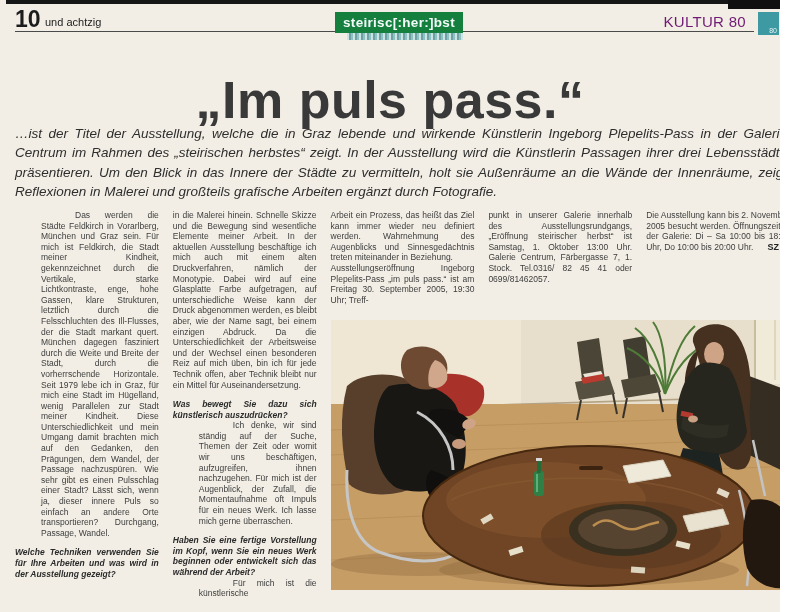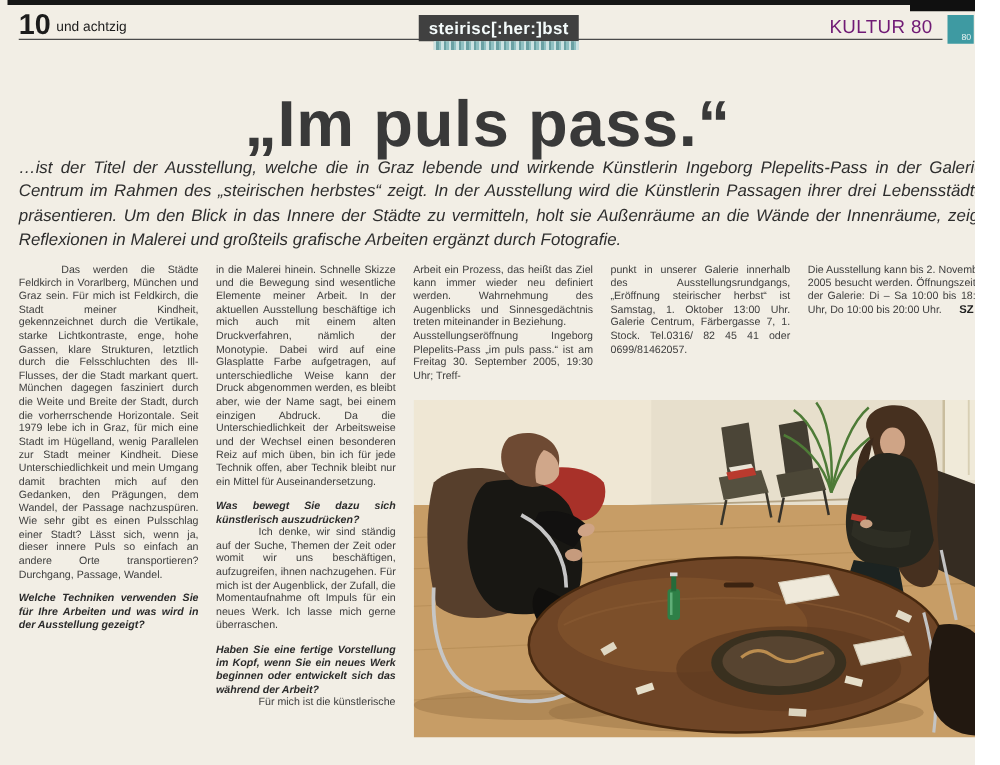--- a/index.html
+++ b/index.html
@@ -5,39 +5,39 @@
   html,body{margin:0;padding:0;}
   .page{position:relative;width:780px;height:612px;background:#f2eee5;overflow:hidden;
         font-family:"Liberation Sans",sans-serif;color:#3c3c3c;}
   
   .scan-bar-top{position:absolute;left:6px;top:0;width:742px;height:4px;background:#161616;}
   .scan-block-tr{position:absolute;right:0;top:0;width:52px;height:9px;background:#101010;}
   
   .pnum{position:absolute;left:15px;top:8px;font-size:23px;font-weight:700;color:#1c1c1c;line-height:1;}
   .pword{position:absolute;left:45px;top:16px;font-size:11px;color:#1c1c1c;}
   .rule{position:absolute;left:15px;right:26px;top:31px;height:1px;background:#4a4a4a;}
-  .logo{position:absolute;left:335px;top:12px;width:128px;height:21px;background:#404040;
+  .logo{position:absolute;left:335px;top:12px;width:128px;height:21px;background:#15803d;
         color:#f4fbfb;font-size:13.5px;font-weight:700;text-align:center;line-height:21px;letter-spacing:.3px;}
   .logo-strip{position:absolute;left:12px;top:21px;width:116px;height:7px;background:#8fc0c2;
         background-image:repeating-linear-gradient(90deg,rgba(255,255,255,.55) 0 2px,rgba(70,130,134,.5) 2px 4px,transparent 4px 6px);}
   .section{position:absolute;right:34px;top:13px;font-size:15px;color:#701a75;letter-spacing:.3px;}
   .corner{position:absolute;right:1px;top:12px;width:21px;height:23px;background:#3e9aa2;
         color:#e8f3f3;font-size:7px;display:flex;align-items:flex-end;justify-content:flex-end;padding:1px 2px;box-sizing:border-box;}
   
   .title{position:absolute;top:70px;left:0;width:100%;text-align:center;margin:0;
         font-size:52px;font-weight:700;color:#393939;letter-spacing:.5px;}
   .lead{position:absolute;top:124px;left:15px;width:772px;margin:0;
         font-size:13.5px;font-weight:400;font-style:italic;color:#2e2e2e;
         text-align:justify;line-height:1.43;}
   .cols{position:absolute;top:210px;left:15px;width:775px;height:400px;display:flex;gap:14px;}
   .col{flex:1;font-size:8.5px;line-height:10.6px;text-align:justify;color:#3d3d3d;hyphens:none;}
   .col p{margin:0;}
   .col p.q{font-weight:700;font-style:italic;color:#2b2b2b;margin-top:9px;}
   .col p.q.first{margin-top:0;}
-  .col p.a{text-indent:34px;}
+  .col p.a{text-indent:34px;margin-left:26px;}
   .sigline{text-align:right;margin-top:-10.6px;}
   .sz{font-weight:700;font-size:9px;color:#222;}
   .sq{display:inline-block;width:8px;height:8px;background:#3e9aa2;margin-left:3px;vertical-align:-1px;}
   
   .photo{position:absolute;left:331px;top:320px;width:461px;height:270px;}
   .photo svg{display:block;width:100%;height:100%;}
 </style>
 </head>
 <body>
 

